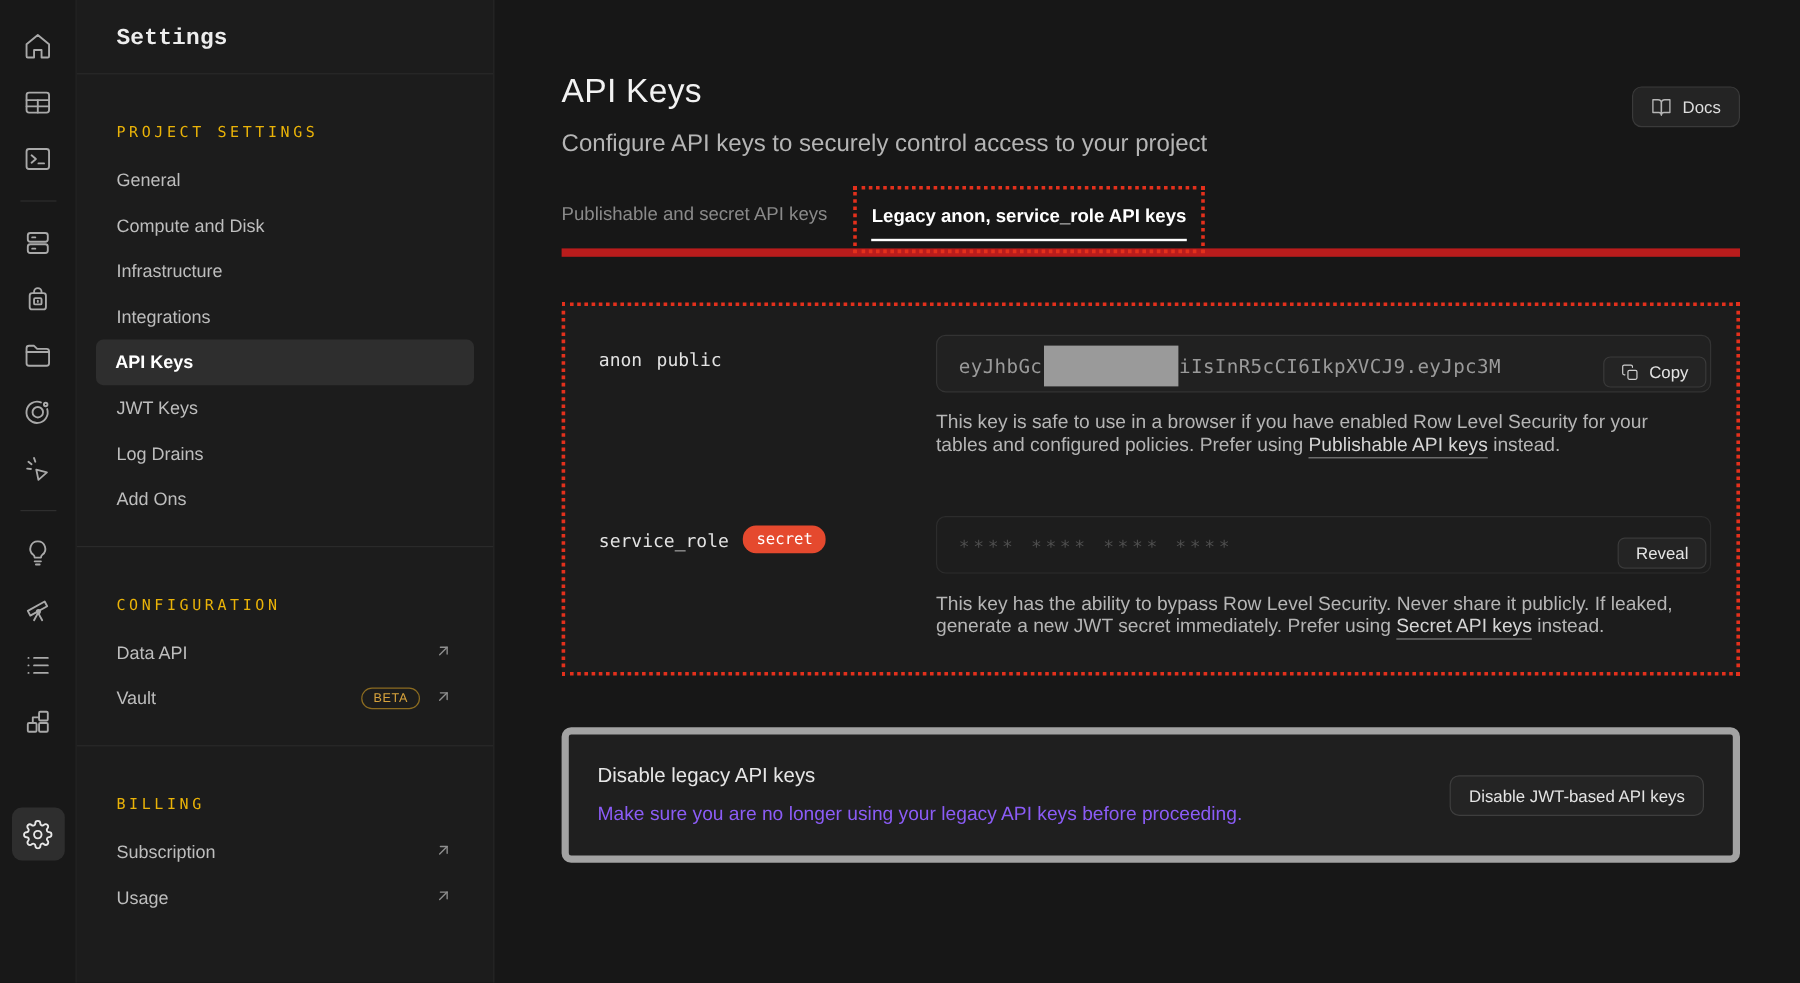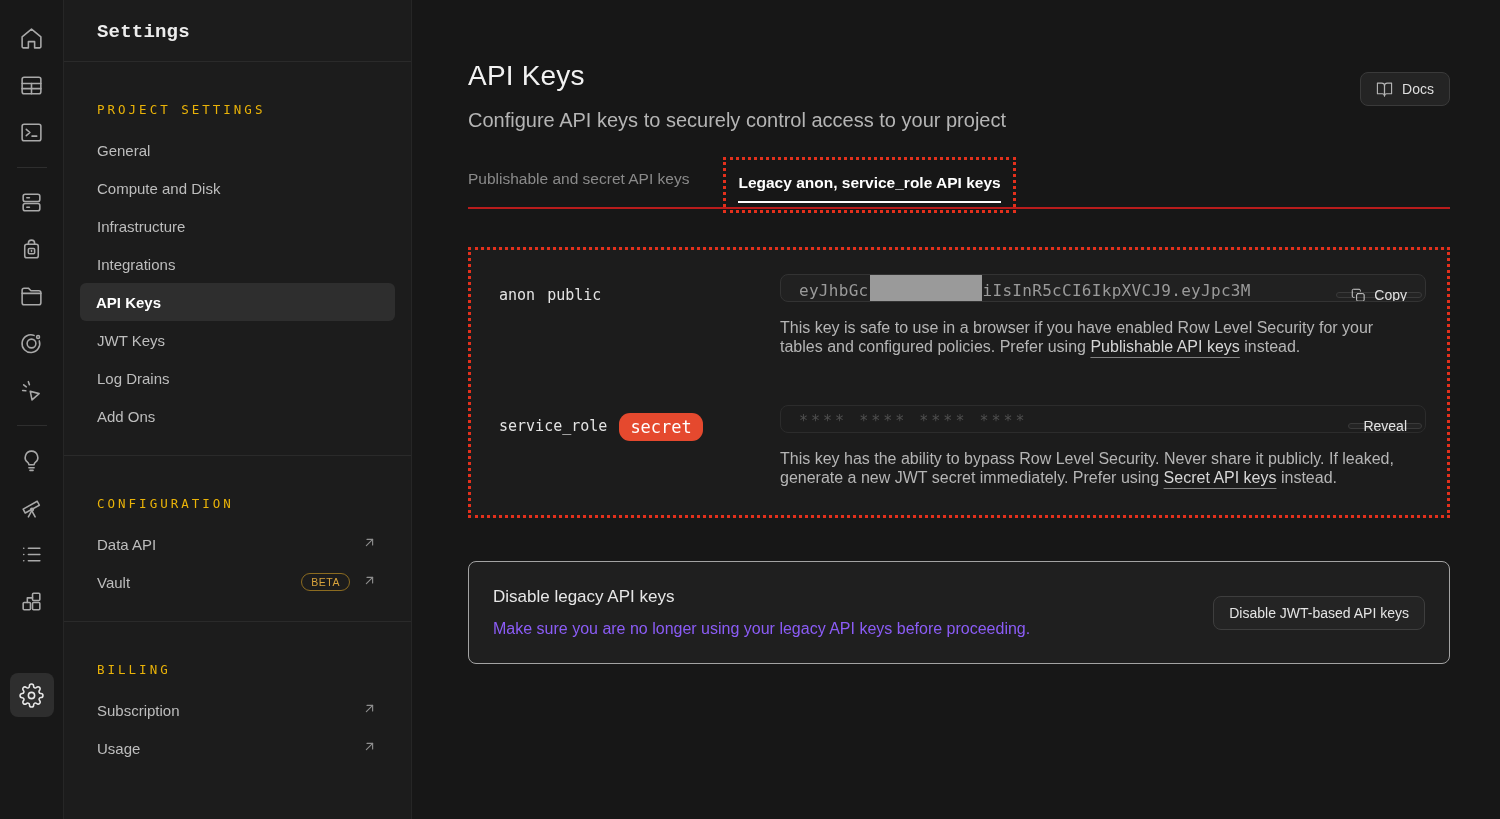--- a/index.html
+++ b/index.html
@@ -36,43 +36,43 @@
   .beta-badge{font-family:Liberation Sans, sans-serif;font-size:10.5px;color:var(--amber);border:1px solid #8b6b20;border-radius:999px;padding:2px 9px;margin-right:12px;letter-spacing:.5px;margin-left:28px;}
 
   
   .main{flex:1;padding:60px 50px 0 56px;overflow:hidden;}
   .hdr{display:flex;justify-content:space-between;align-items:flex-start;}
   .page-title{font-size:28px;font-weight:500;color:#f2f2f2;letter-spacing:.2px;}
   .page-sub{font-size:20px;color:var(--txt-dim);margin-top:17px;}
   .docs-btn{margin-top:12px;display:flex;align-items:center;gap:9px;background:var(--bg-btn);border:1px solid var(--border-btn);border-radius:8px;height:34px;padding:0 15px;font-size:14px;color:#dedede;cursor:pointer;}
   .docs-btn svg{width:17px;height:17px;stroke:#b5b5b5;fill:none;stroke-width:1.6;stroke-linecap:round;stroke-linejoin:round;}
 
-  .tabs{display:flex;align-items:flex-end;border-bottom:2px solid #b91c1c;margin-top:21px;gap:12px;}
+  .tabs{display:flex;align-items:center;border-bottom:7px solid #b91c1c;margin-top:21px;}
   .tab{font-size:15.5px;color:var(--txt-faint);padding:17px 0 19px 0;cursor:pointer;}
   .tab-active-box{border:3px dotted var(--red);padding:14px 12px 7px 12px;margin-left:22px;margin-bottom:-6px;}
   .tab.active{color:#fff;font-weight:600;padding:0 0 9px 0;border-bottom:2.5px solid #fff;}
 
   
   .key-panel{margin-top:38px;border:3px dotted var(--red);background:var(--bg-panel);padding:24px 21px 28px 28px;}
   .key-row{display:grid;grid-template-columns:281px 1fr;}
   .key-row + .key-row{margin-top:49px;}
   .key-label{padding-top:12px;display:flex;align-items:flex-start;gap:12px;font-size:15px;color:#e3e3e3;}
-  .secret-badge{background:var(--secret);color:#fff;font-size:17px;border-radius:11px;padding:4px 11px;margin-top:-4px;}
-  .key-field{position:relative;height:28px;background:var(--bg-field);border:1px solid #333;border-radius:8px;display:flex;align-items:center;padding:4px 110px 0 18px;overflow:hidden;cursor:text;}
+  .secret-badge{background:var(--secret);color:#fff;font-size:13px;border-radius:11px;padding:4px 11px;margin-top:-4px;}
+  .key-field{position:relative;height:48px;background:var(--bg-field);border:1px solid #333;border-radius:8px;display:flex;align-items:center;padding:4px 110px 0 18px;overflow:hidden;cursor:text;}
   .key-text{font-size:16px;color:var(--txt-mono);white-space:nowrap;display:flex;align-items:center;letter-spacing:.3px;}
   .redaction{display:inline-block;width:112px;height:34px;background:#9a9a9a;margin:0 1px;flex-shrink:0;}
   .field-btn{position:absolute;right:3px;top:17px;bottom:3px;display:flex;align-items:center;gap:8px;background:var(--bg-btn);border:1px solid var(--border-btn);border-radius:6px;padding:0 14px;font-size:14px;color:#e4e4e4;cursor:pointer;}
   .field-btn svg{width:15px;height:15px;stroke:#cfcfcf;fill:none;stroke-width:1.6;stroke-linecap:round;stroke-linejoin:round;}
   .key-field.muted{background:var(--bg-field-muted);border-color:#2c2c2c;}
   .mask-text{font-size:15px;color:#4f4f4f;letter-spacing:3px;}
   .key-desc{margin-top:16px;max-width:628px;font-size:16px;line-height:19px;color:var(--txt-dim);}
   .key-desc .link{color:#d6d6d6;text-decoration:underline;text-underline-offset:5px;text-decoration-color:#808080;cursor:pointer;}
 
   
-  .disable-card{margin-top:43px;background:var(--bg-card);border:1px solid #a3a3a3;border-radius:8px;padding:25px 24px;display:flex;align-items:center;justify-content:space-between;}
+  .disable-card{margin-top:43px;background:var(--bg-card);border:6px solid #a3a3a3;border-radius:8px;padding:25px 24px;display:flex;align-items:center;justify-content:space-between;}
   .dc-title{font-size:17px;color:#e6e6e6;font-weight:500;}
   .dc-desc{font-size:16px;color:#8b5cf6;margin-top:13px;}
   .dc-btn{background:var(--bg-btn);border:1px solid #3e3e3e;border-radius:8px;height:34px;padding:0 15px;font-size:14px;color:#e4e4e4;cursor:pointer;white-space:nowrap;}
 </style>
 </head>
 <body>
 
 <div class="app">
 
   <nav class="rail">

